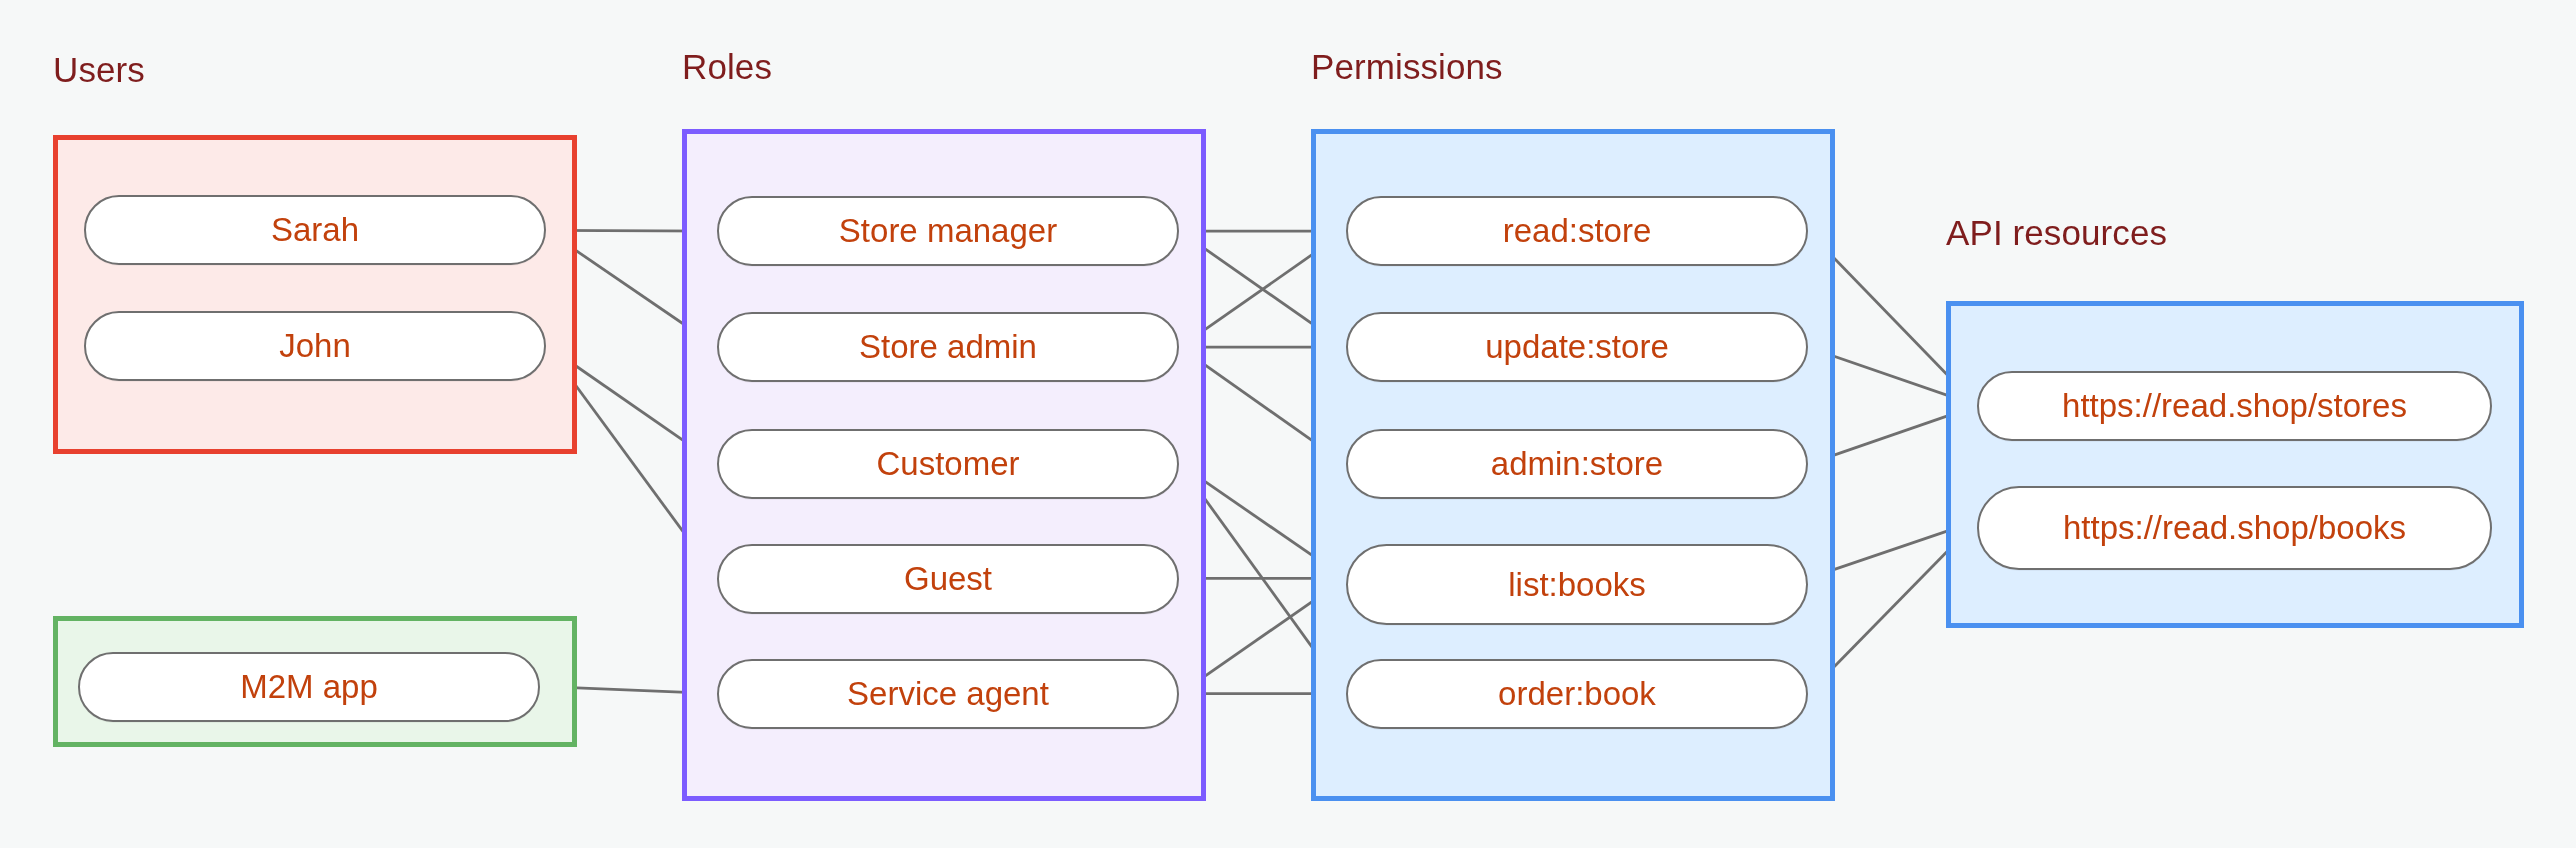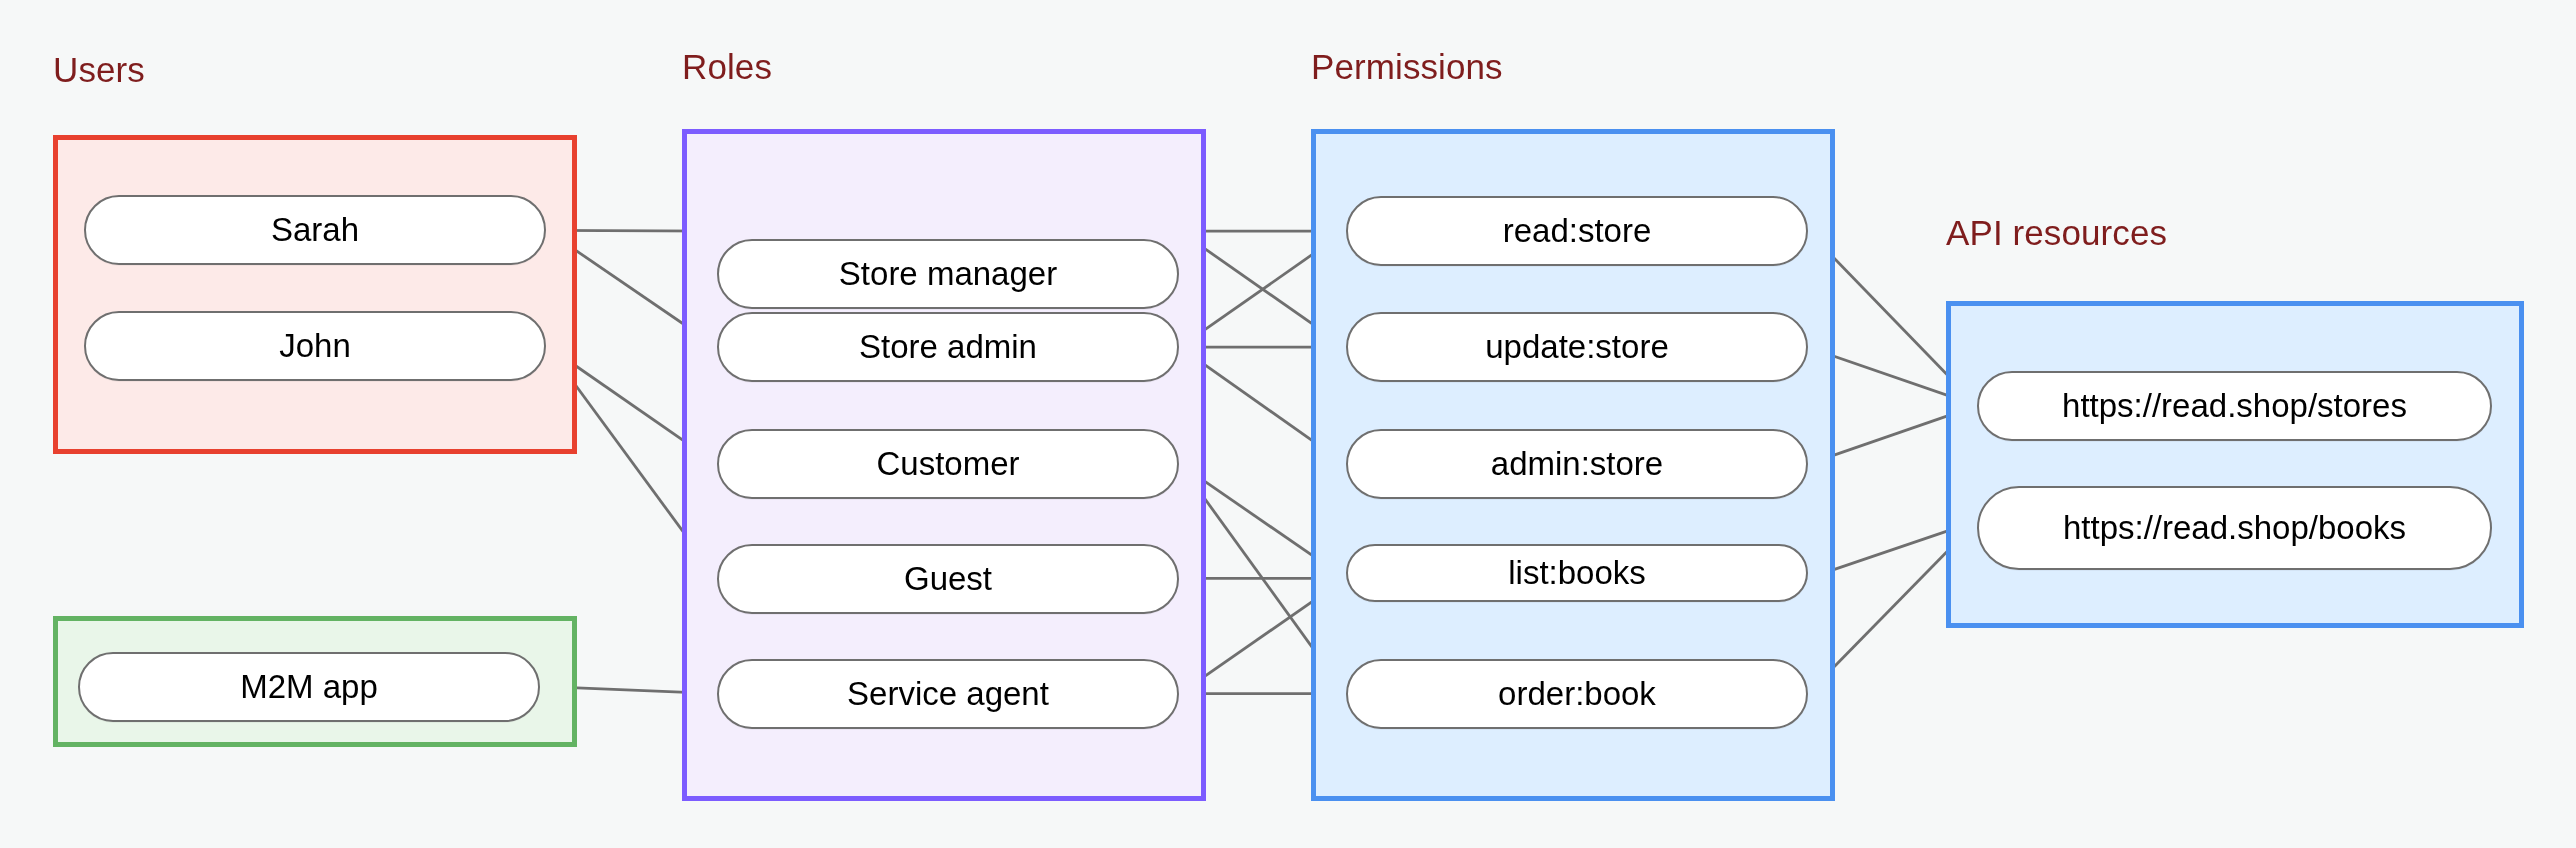--- a/index.html
+++ b/index.html
@@ -29,21 +29,21 @@
     white-space:nowrap;
   }
 
   
   .node{
     position:absolute;box-sizing:border-box;
     background:#ffffff;
     border:2.6px solid #6f6f6f;
     border-radius:872px;
     display:flex;align-items:center;justify-content:center;
-    font-size:33px;color:#000000;
+    font-size:33px;color:#c2410c;
     white-space:nowrap;
     box-shadow:0 0.9px 0 rgba(0,0,0,.04);
   }
 
   
   #edges{position:absolute;left:0;top:0;width:2576px;height:848px;pointer-events:none;}
   #edges line{stroke:#6f6f6f;stroke-width:3.2;}
   #edges circle{fill:#6f6f6f;}
 </style>
 </head>
@@ -85,30 +85,30 @@
       <circle cx="2266" cy="597" r="10" fill="#6f6f6f"></circle>
     </svg>
 <div class="caption" style="left: 53px; top: 50px;">Users</div>
     <div class="group users" style="left: 53px; top: 135px; width: 524px; height: 319px; border-color: rgb(232, 65, 47); background: rgb(253, 234, 232);"></div>
     <div class="node" style="left: 84px; top: 195px; width: 462px; height: 70px;">Sarah</div>
     <div class="node" style="left: 84px; top: 311px; width: 462px; height: 70px;">John</div>
     <div class="group m2m" style="left: 53px; top: 616px; width: 524px; height: 131px; border-color: rgb(99, 179, 99); background: rgb(233, 246, 233);"></div>
     <div class="node" style="left: 78px; top: 652px; width: 462px; height: 70px;">M2M app</div>
     <div class="caption" style="left: 682px; top: 47px;">Roles</div>
     <div class="group roles" style="left: 682px; top: 129px; width: 524px; height: 672px; border-color: rgb(124, 92, 255); background: rgb(244, 238, 253);"></div>
-    <div class="node" style="left: 717px; top: 196px; width: 462px; height: 70px; margin-top: 43px;">Store manager</div>
+    <div class="node" style="left: 717px; top: 196px; width: 462px; height: 70px;">Store manager</div>
     <div class="node" style="left: 717px; top: 312px; width: 462px; height: 70px;">Store admin</div>
     <div class="node" style="left: 717px; top: 544px; width: 462px; height: 70px;">Guest</div>
     <div class="node" style="left: 717px; top: 429px; width: 462px; height: 70px;">Customer</div>
     <div class="node" style="left: 717px; top: 659px; width: 462px; height: 70px;">Service agent</div>
     <div class="caption" style="left: 1311px; top: 47px;">Permissions</div>
     <div class="group perms" style="left: 1311px; top: 129px; width: 524px; height: 672px; border-color: rgb(74, 144, 240); background: rgb(221, 238, 255);"></div>
     <div class="node" style="left: 1346px; top: 196px; width: 462px; height: 70px;">read:store</div>
     <div class="node" style="left: 1346px; top: 312px; width: 462px; height: 70px;">update:store</div>
     <div class="node" style="left: 1346px; top: 429px; width: 462px; height: 70px;">admin:store</div>
-    <div class="node" style="left: 1346px; top: 544px; width: 462px; height: 58px;">list:books</div>
+    <div class="node" style="left: 1346px; top: 544px; width: 462px; height: 81px;">list:books</div>
     <div class="node" style="left: 1346px; top: 659px; width: 462px; height: 70px;">order:book</div>
     <div class="caption" style="left: 1946px; top: 213px;">API resources</div>
     <div class="group apis" style="left: 1946px; top: 301px; width: 578px; height: 327px; border-color: rgb(74, 144, 240); background: rgb(221, 238, 255);"></div>
     <div class="node" style="left: 1977px; top: 371px; width: 515px; height: 70px;">https://read.shop/stores</div>
     <div class="node" style="left: 1977px; top: 486px; width: 515px; height: 84px;">https://read.shop/books</div>
   </div>
 
 
 </body></html>

